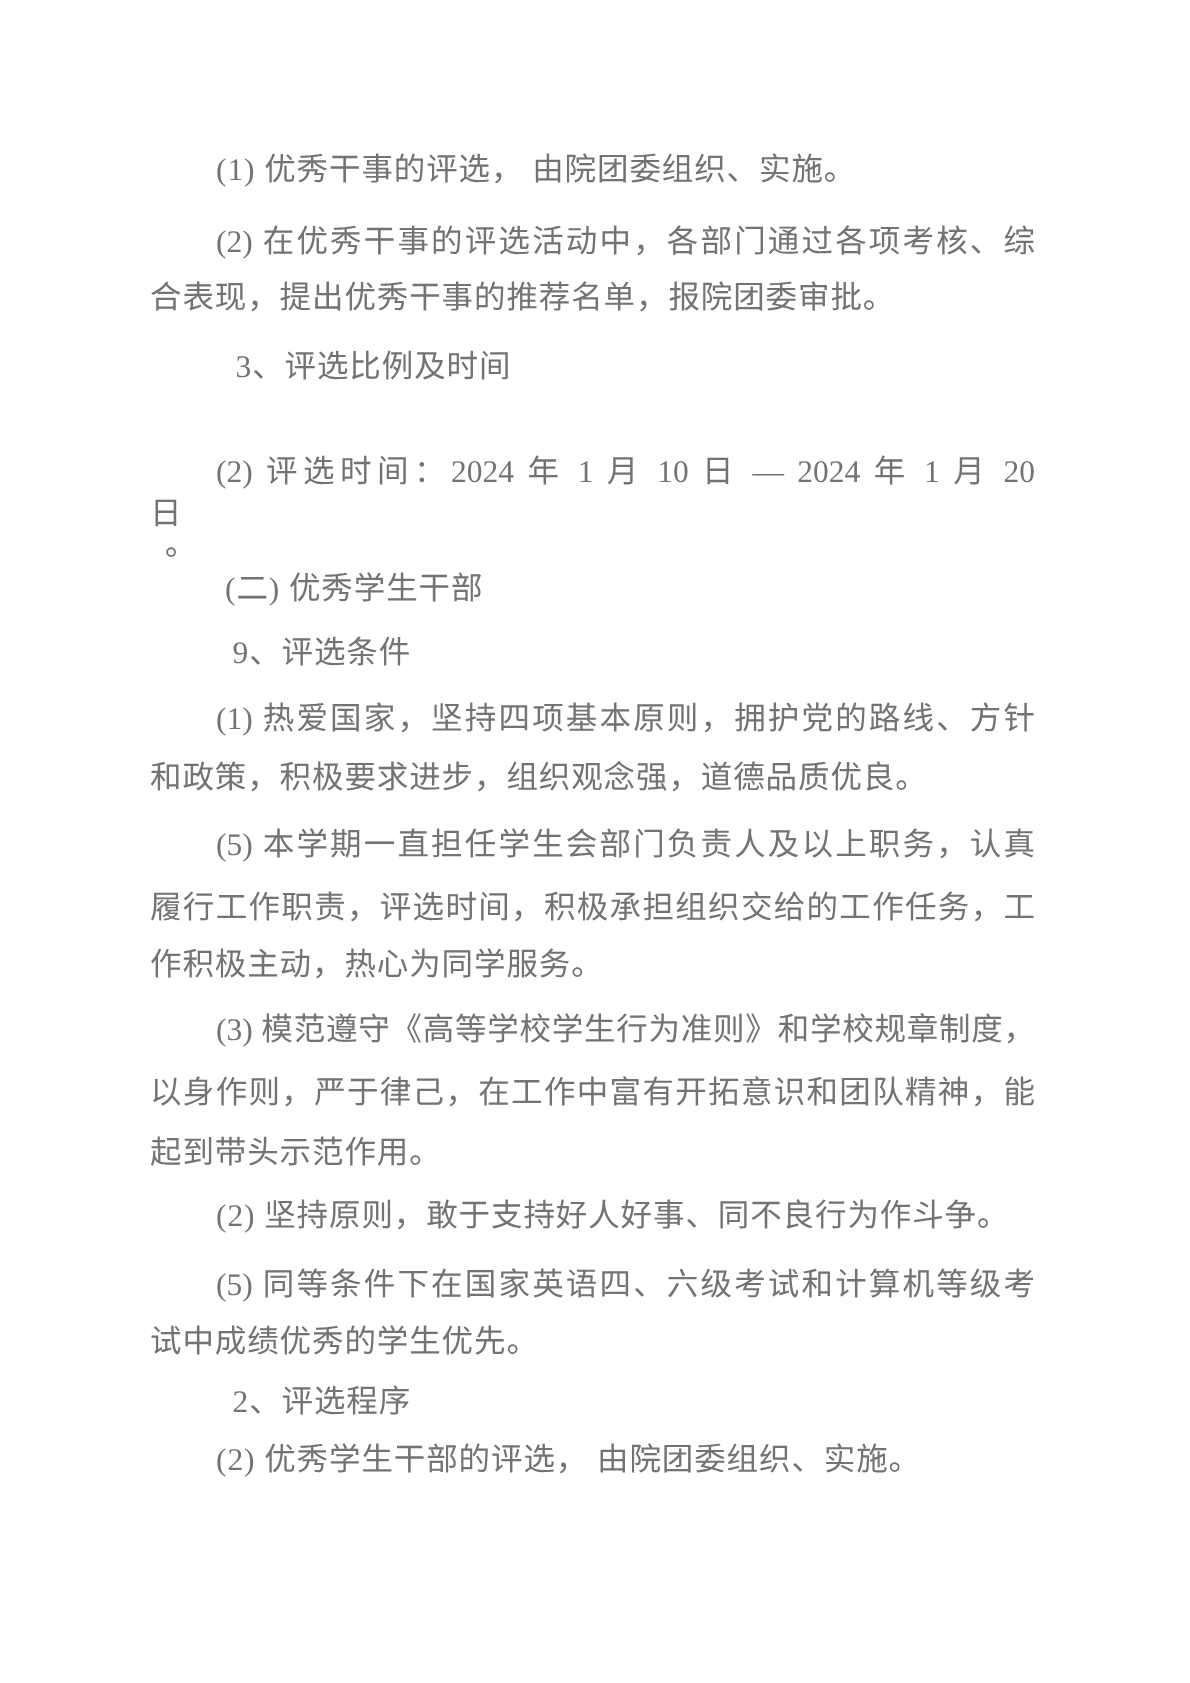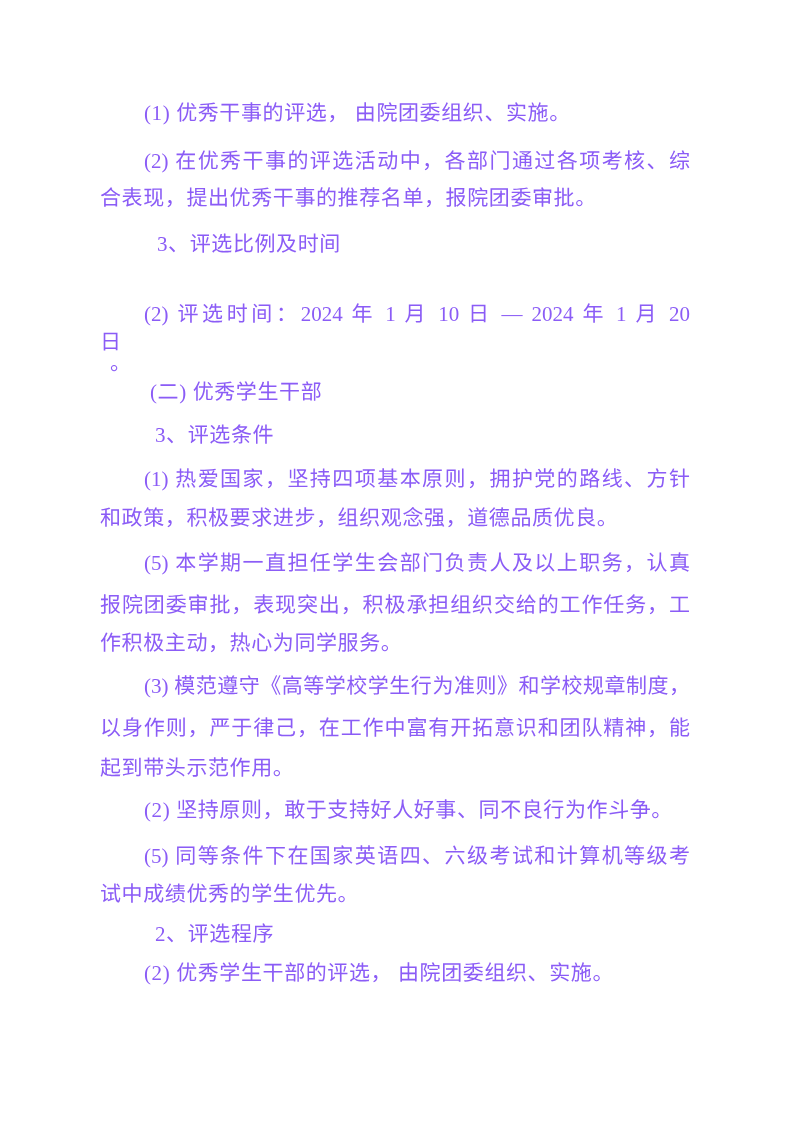--- a/index.html
+++ b/index.html
@@ -2,21 +2,21 @@
 <html lang="zh-CN"><head>
 <meta charset="utf-8">
 <style>
   html, body { margin: 0; padding: 0; background: #ffffff; }
   .page {
     position: relative;
     width: 793px;
     height: 1122px;
     background: #ffffff;
     font-family: "Liberation Serif", "DejaVu Serif", serif;
-    color: #8b5cf6;
+    color: #737373;
     overflow: hidden;
   }
   .ln {
     position: absolute;
     font-size: 21px;
     line-height: 27px;
     white-space: nowrap;
     letter-spacing: 0.6px;
   }
   
@@ -46,27 +46,27 @@
   <div class="ln x-margin" style="top:185px">合表现，提出优秀干事的推荐名单，报院团委审批。</div>
 
   <div class="ln x-num" style="top:231px">3、评选比例及时间</div>
 
   <div class="ln x-indent just w-ind" style="top:301px">(2) 评选时间：2024 年 1 月 10 日 — 2024 年 1 月 20</div>
   <div class="ln x-margin" style="top:329px">日</div>
   <div class="ln x-punct" style="top:350px">。</div>
 
   <div class="ln x-sec" style="top:379px">(二) 优秀学生干部</div>
 
-  <div class="ln x-num2" style="top:422px">3、评选条件</div>
+  <div class="ln x-num2" style="top:422px">9、评选条件</div>
 
   <div class="ln x-indent just w-ind" style="top:466px">(1) 热爱国家，坚持四项基本原则，拥护党的路线、方针</div>
   <div class="ln x-margin" style="top:505px">和政策，积极要求进步，组织观念强，道德品质优良。</div>
 
   <div class="ln x-indent just w-ind" style="top:550px">(5) 本学期一直担任学生会部门负责人及以上职务，认真</div>
-  <div class="ln x-margin just w-full" style="top:592px">报院团委审批，表现突出，积极承担组织交给的工作任务，工</div>
+  <div class="ln x-margin just w-full" style="top:592px">履行工作职责，评选时间，积极承担组织交给的工作任务，工</div>
   <div class="ln x-margin" style="top:630px">作积极主动，热心为同学服务。</div>
 
   <div class="ln x-indent just w-ind" style="top:673px">(3) 模范遵守《高等学校学生行为准则》和学校规章制度，</div>
   <div class="ln x-margin" style="top:755px">起到带头示范作用。</div>
   <div class="ln x-margin just w-full" style="top:715px">以身作则，严于律己，在工作中富有开拓意识和团队精神，能</div>
 
   <div class="ln x-indent" style="top:797px">(2) 坚持原则，敢于支持好人好事、同不良行为作斗争。</div>
 
   <div class="ln x-indent just w-ind" style="top:843px">(5) 同等条件下在国家英语四、六级考试和计算机等级考</div>
   <div class="ln x-margin" style="top:881px">试中成绩优秀的学生优先。</div>

